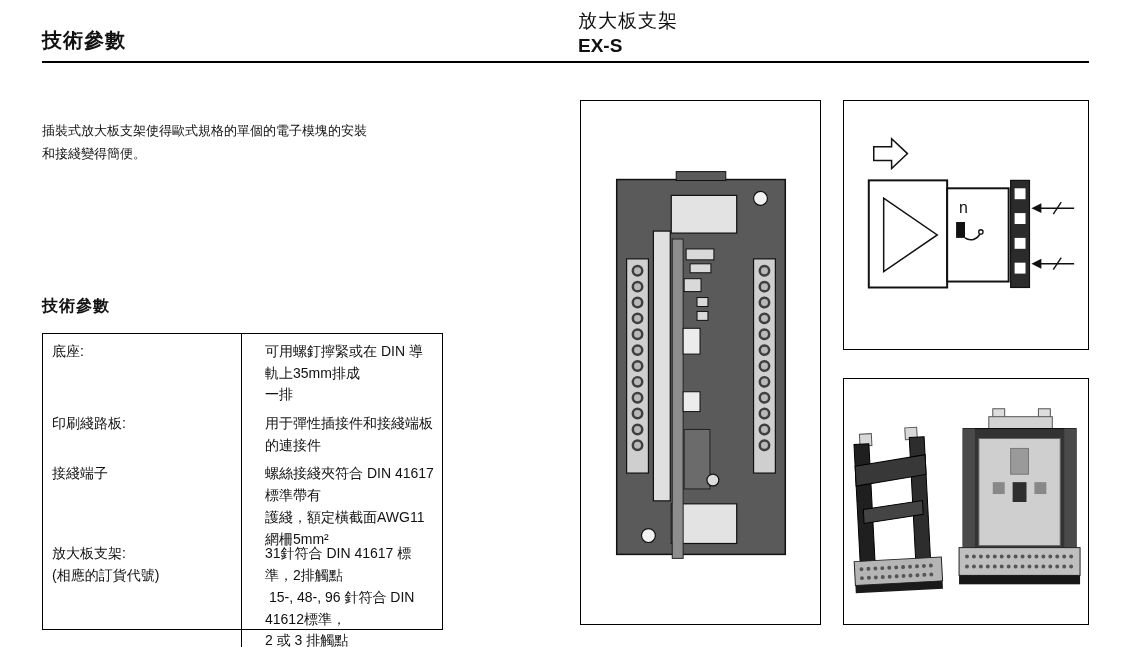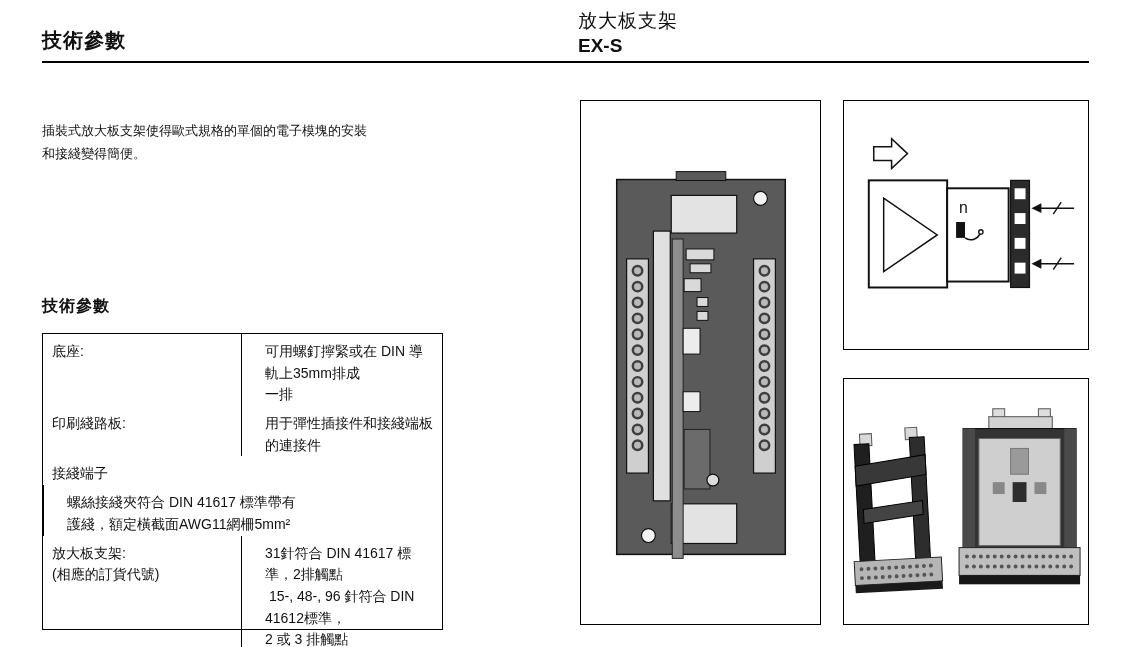--- a/index.html
+++ b/index.html
@@ -41,21 +41,21 @@
   .spec-table {
     position:absolute; left:42px; top:333px;
     width:401px; height:297px;
     border:1px solid #000000;
     display:flex; flex-direction:column;
     font-size:14px; line-height:1.55;
   }
   .spec-row { display:flex; }
   .spec-row.r1 { height:78px; }
   .spec-row.r2 { height:57px;justify-content:center; }
-  .spec-row.r3 { height:80px;flex-direction:column; }
+  .spec-row.r3 { height:80px; }
   .spec-row.r4 { flex:1; }
   .spec-label {
     width:198px; padding:7px 8px 0 9px;
     white-space:pre-wrap;
   }
   .spec-value {
     flex:1; border-left:1px solid #000000;
     padding:7px 8px 0 23px;
     white-space:pre-wrap;
   }

